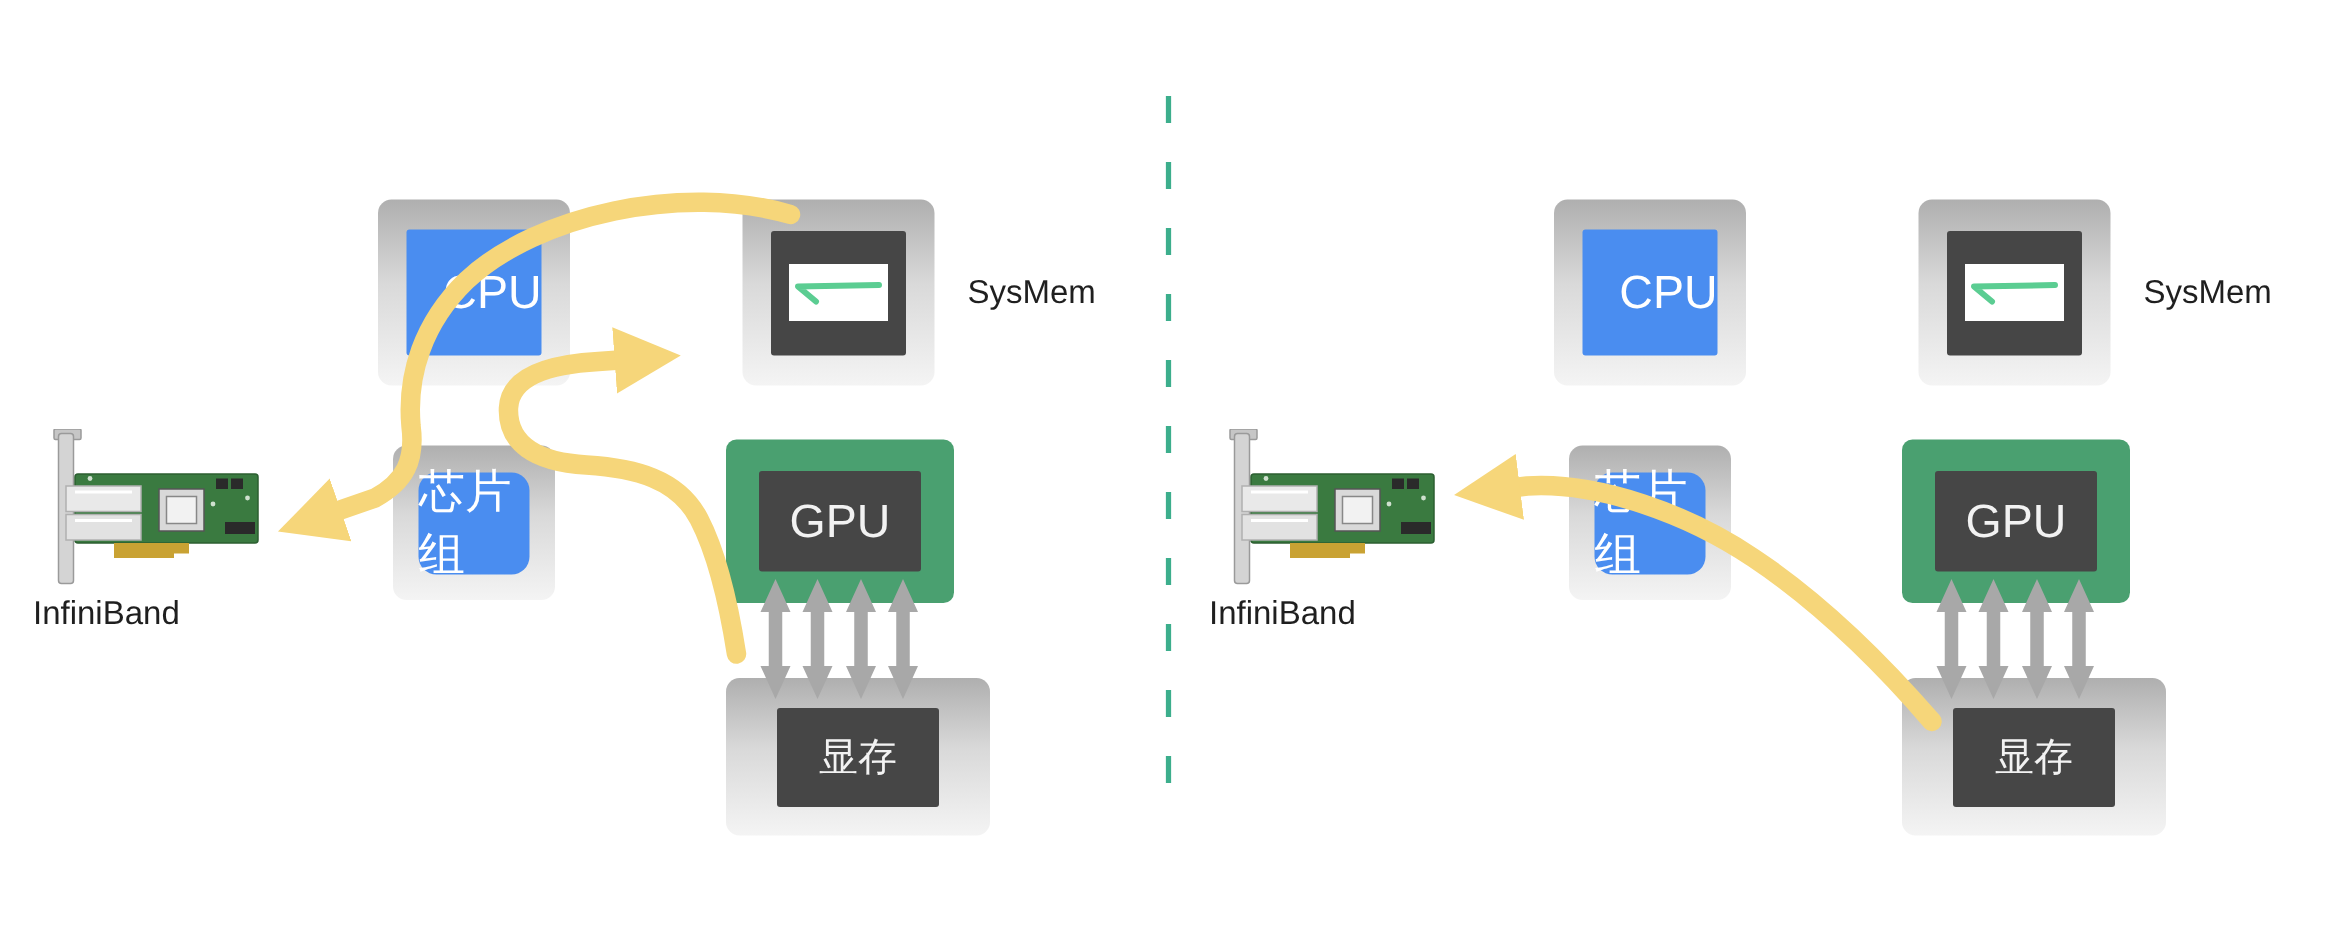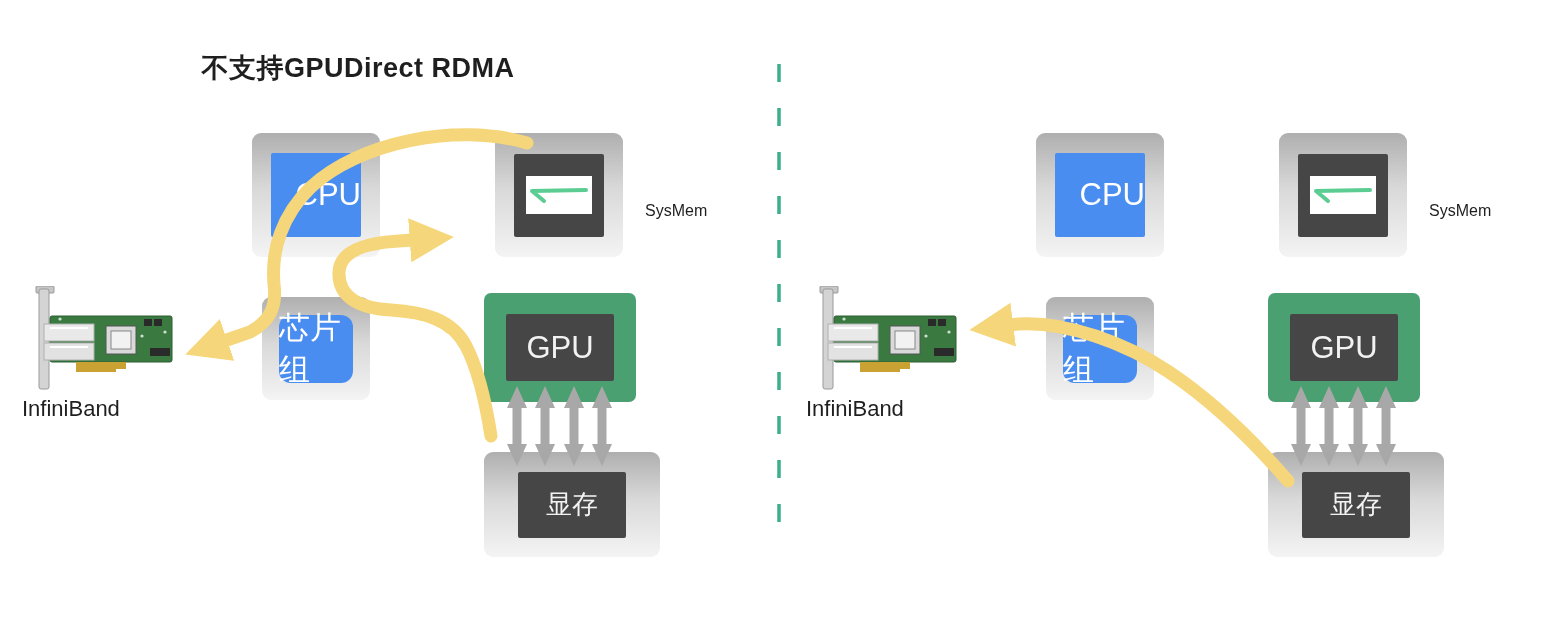--- a/index.html
+++ b/index.html
@@ -32,40 +32,39 @@
     background:var(--box_dark,#464646);color:#f2f2f2;border-radius:2px;
     display:flex;align-items:center;justify-content:center;
   }
   .cpu-box{left:252px;top:133px;width:128px;height:124px;}
   .cpu-chip{width:90px;height:84px;font-size:31px;}
   .sysmem-box{left:495px;top:133px;width:128px;height:124px;}
   .sysmem-inner{width:90px;height:83px;}
   .sysmem-screen{width:66px;height:38px;background:#ffffff;display:flex;align-items:center;justify-content:center;}
   .sysmem-screen svg{width:66px;height:38px;display:block;}
   .glyph-line{fill:none;stroke:var(--sysmem_glyph_green,#5BCD92);stroke-width:4;stroke-linecap:round;stroke-linejoin:round;}
-  .side-label{position:absolute;left:645px;top:182px;font-size:16px;margin-top:20px;}
+  .side-label{position:absolute;left:645px;top:182px;font-size:22px;}
   .chipset-box{left:262px;top:297px;width:108px;height:103px;}
   .chipset-chip{width:74px;height:68px;font-size:31px;border-radius:12px;}
   .gpu-box{left:484px;top:293px;width:152px;height:109px;}
   .gpu-inner{width:108px;height:67px;font-size:31px;}
   .vram-box{left:484px;top:452px;width:176px;height:105px;}
   .vram-inner{width:108px;height:66px;font-size:26px;}
   .nic{position:absolute;left:30px;top:286px;width:150px;height:108px;}
   .nic-label{position:absolute;left:22px;top:396px;width:166px;font-size:22px;}
   .overlay{position:absolute;left:0;top:0;width:1560px;height:617px;pointer-events:none;}
   .y-path{fill:none;stroke:var(--arrow_yellow,#F6D67A);stroke-width:13;stroke-linecap:round;}
   .y-head{fill:var(--arrow_yellow,#F6D67A);}
   .dbl{fill:var(--mem_arrow_gray,#A8A8A8);}
   .divider-line{stroke:var(--divider_green,#3CAE8C);stroke-width:3.5;stroke-dasharray:18 26;}
 </style>
 </head>
 <body>
 
 <div class="panel left">
-  <div class="title">不支持GPUDirect RDMA</div>
 
   <div class="gray-box cpu-box">
     <div class="blue-chip cpu-chip">
       <span>CPU</span>
     </div>
   </div>
 
   <div class="gray-box sysmem-box">
     <div class="dark-inner sysmem-inner">
       <div class="sysmem-screen">

